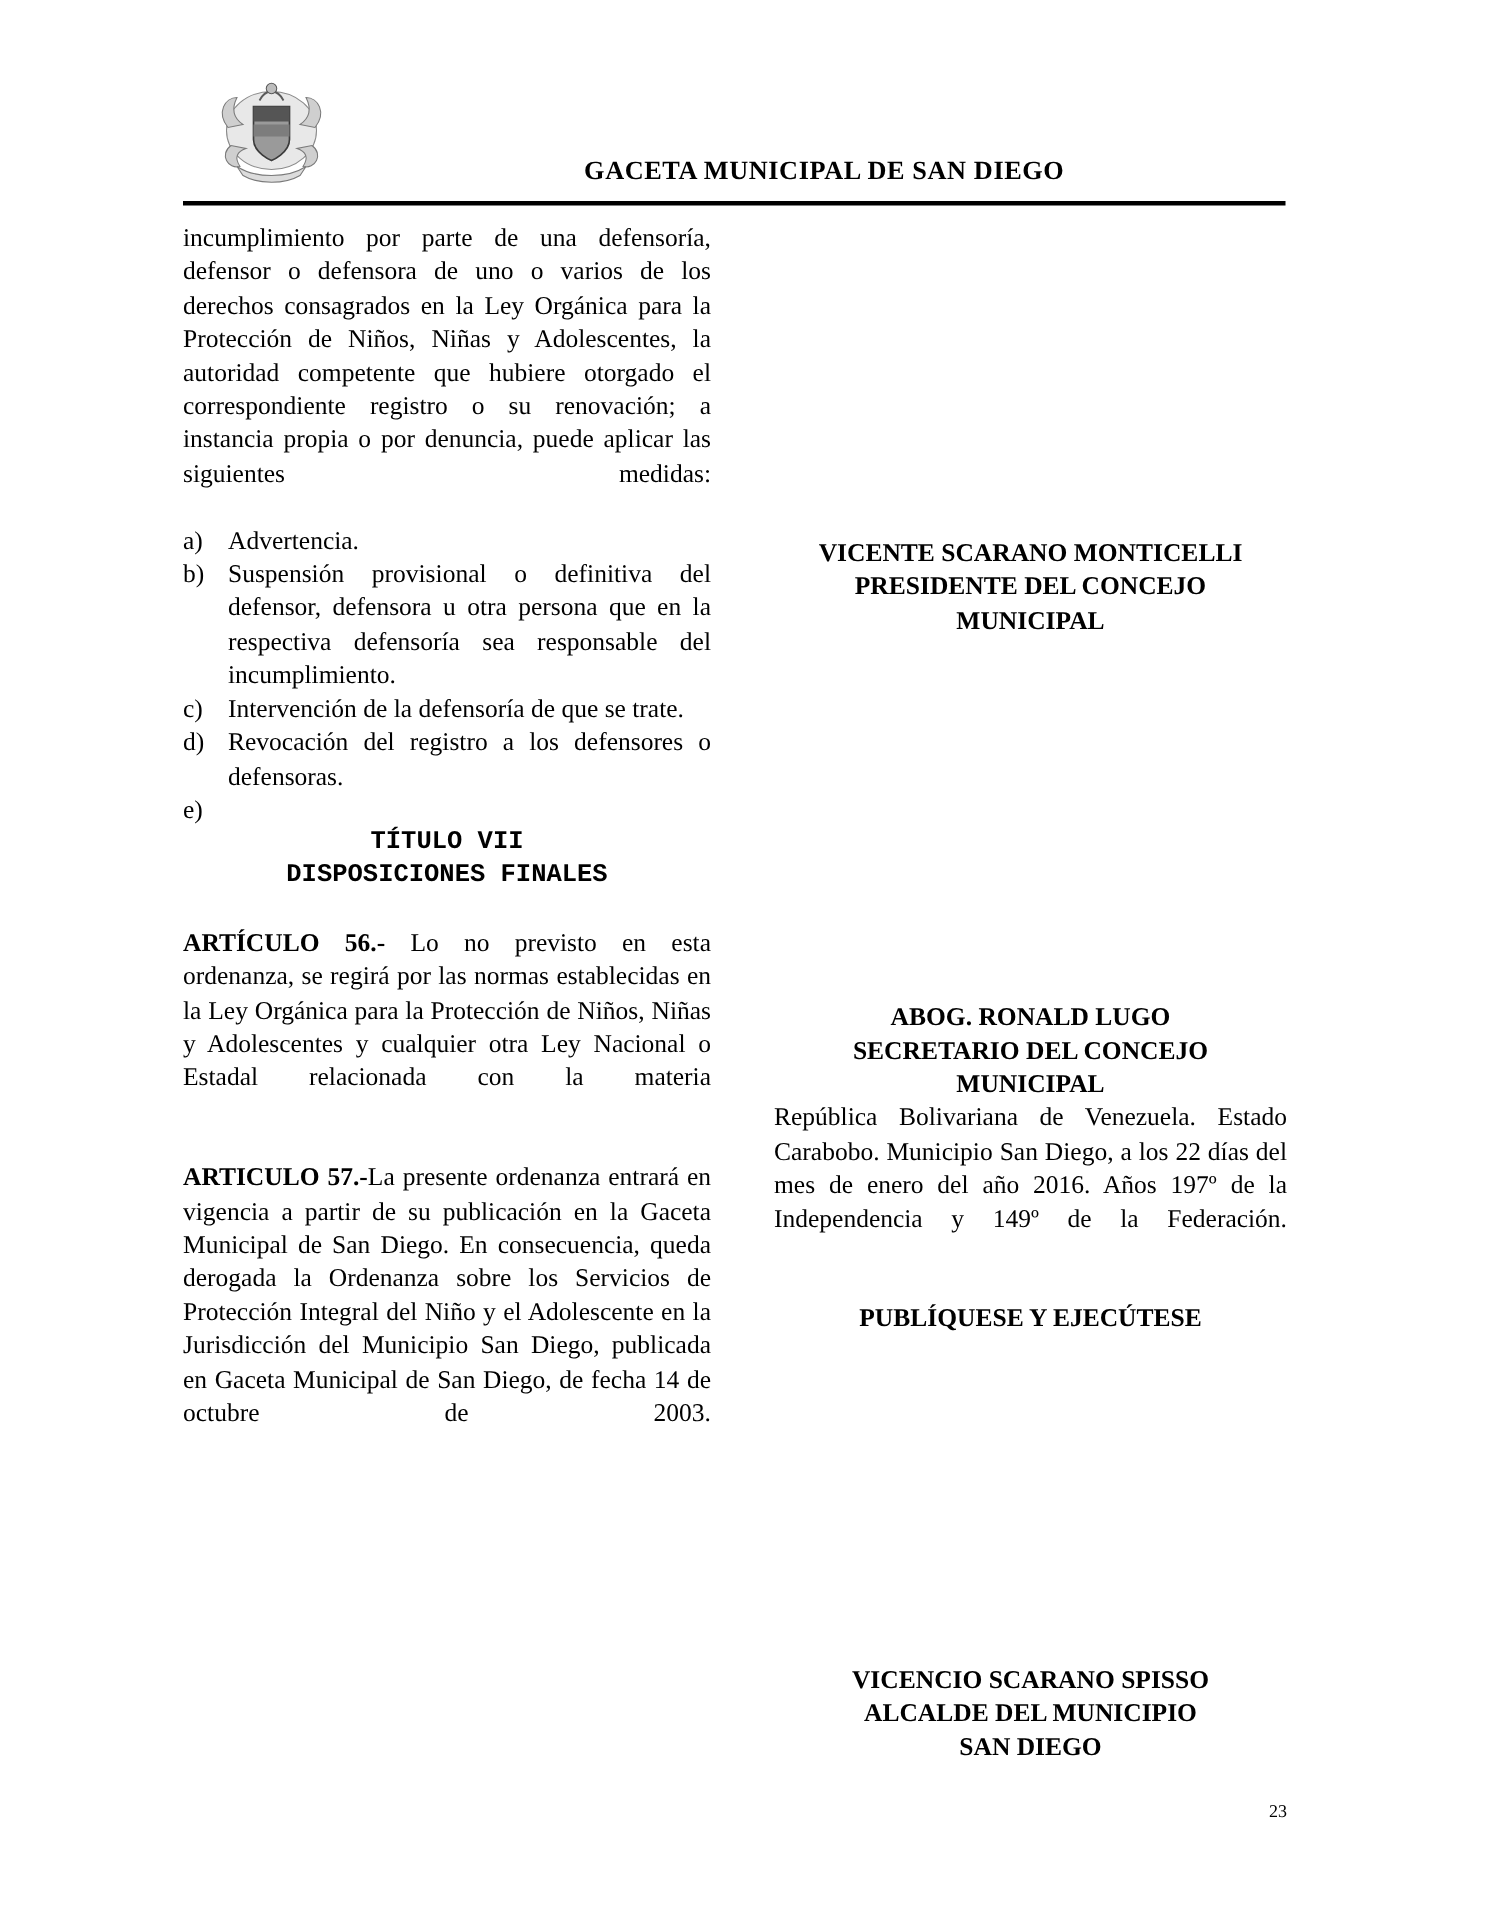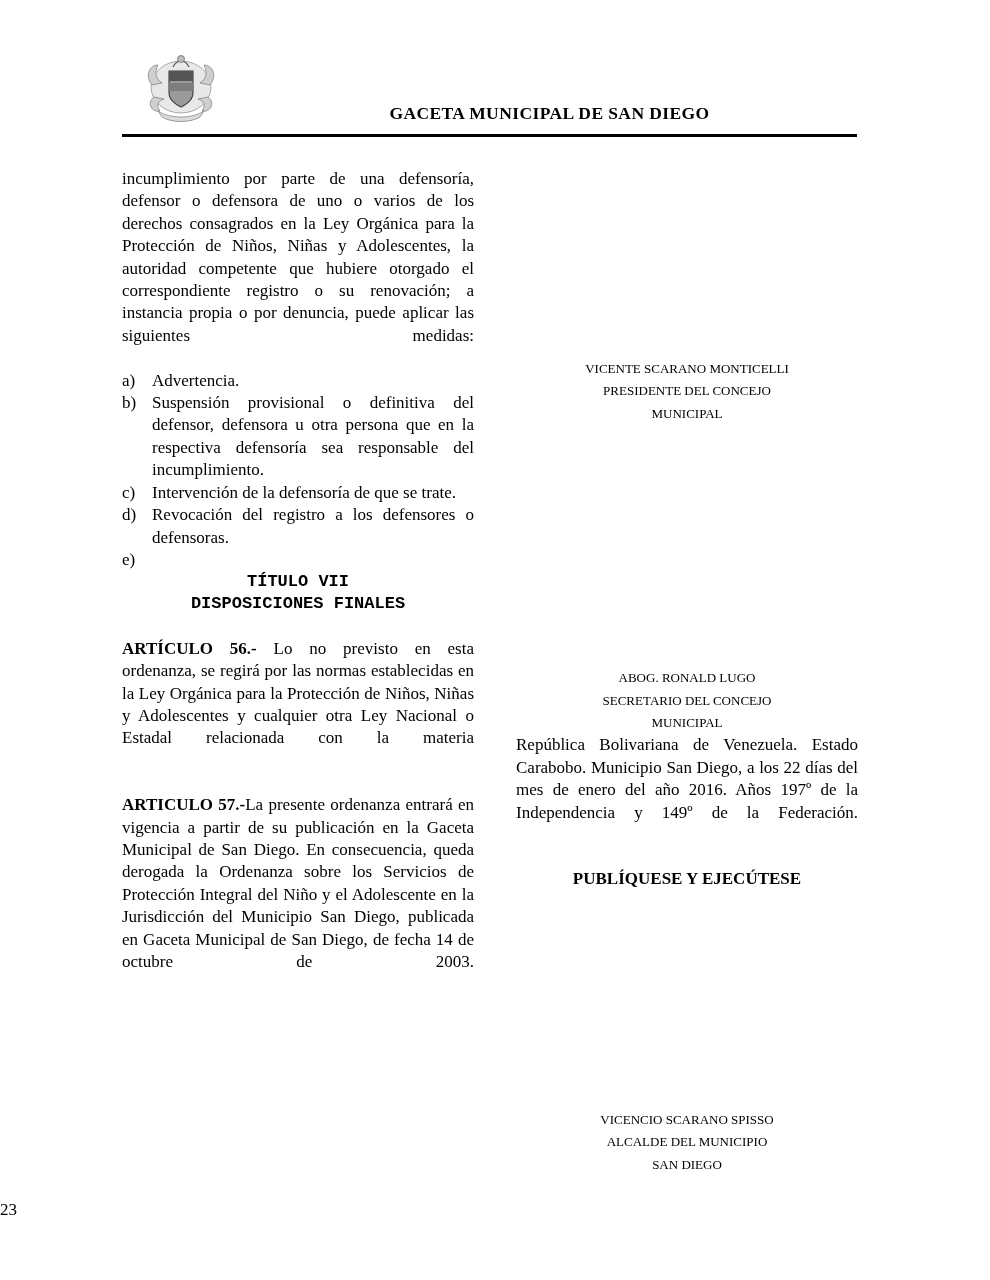--- a/index.html
+++ b/index.html
@@ -53,21 +53,21 @@
     top: 89px;
     width: 735px;
     height: 2.5px;
     background: #000000;
   }
 
   
   .col-left {
     position: absolute;
     left: 122px;
-    top: 168px;
+    top: 148px;
     width: 352px;
   }
   .col-right {
     position: absolute;
     left: 516px;
     top: 152px;
     width: 342px;
   }
 
   p.body {
@@ -113,31 +113,32 @@
     font-size: 17px;
     line-height: 22.4px;
     font-family: Liberation Mono, monospace;
   }
   .art-label {
     font-weight: bold;
   }
 
   .signature {
     text-align: center;
-    font-weight: normal;
-    font-size: 13px;
+    font-weight: bold;
+    font-size: 17px;
     line-height: 22.4px;
   }
 
   .page-number {
     position: absolute;
     left: 0;
     top: 1200px;
     width: 858px;
-    font-size: 17px;
+    text-align: right;
+    font-size: 12px;
   }
 
   
   p.body.stretch {
     text-align: justify;
   }
   p.body.stretch:after {
     content: "";
     display: inline-block;
     width: 100%;

